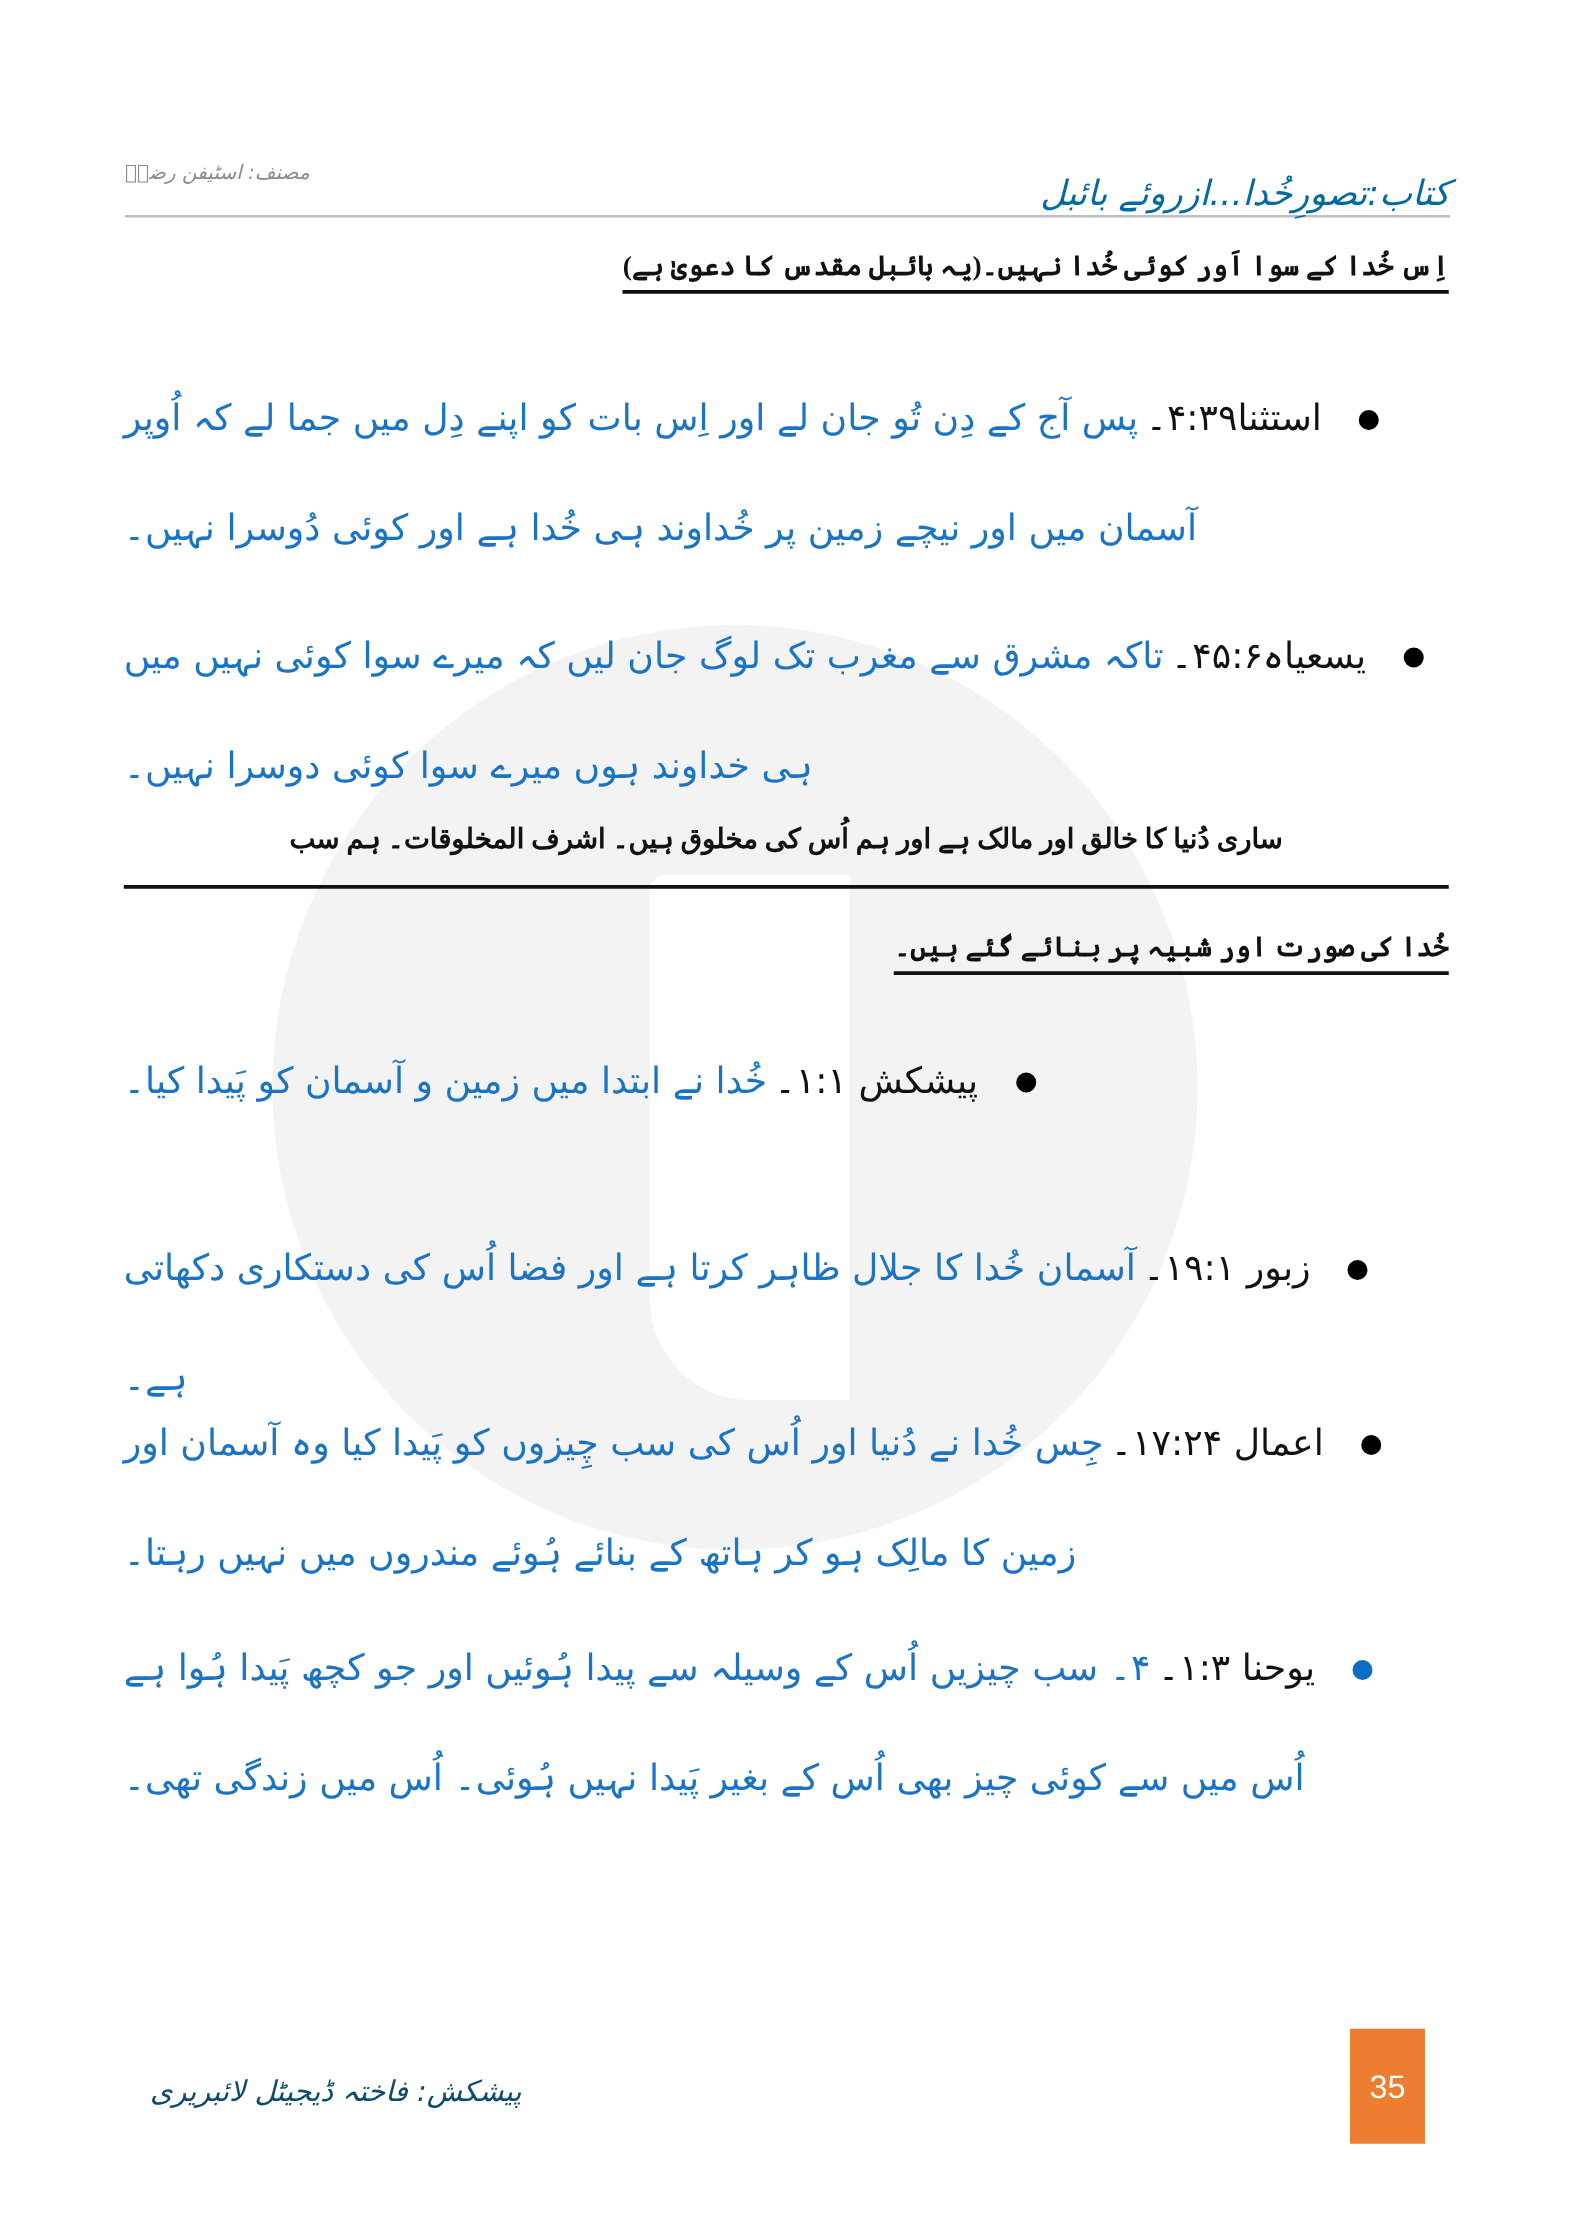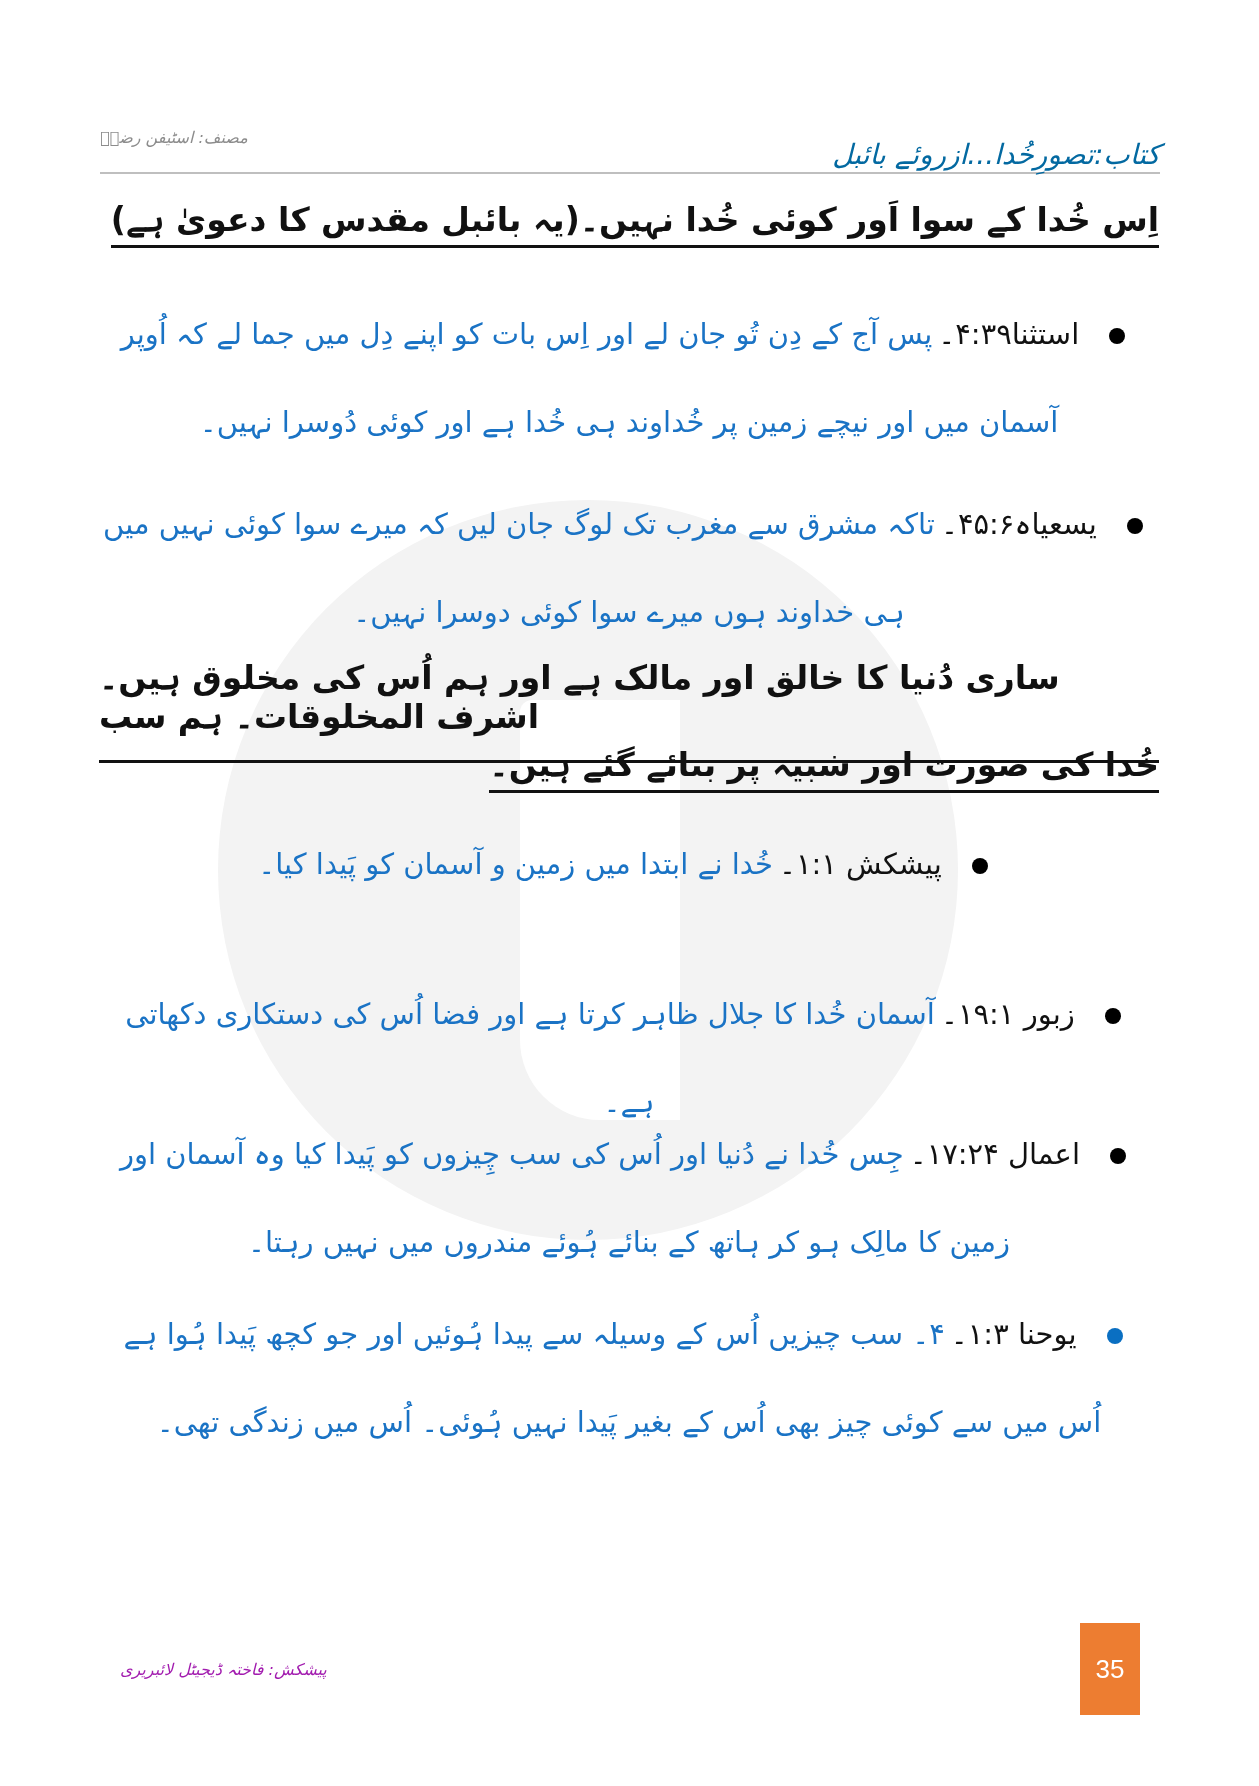--- a/index.html
+++ b/index.html
@@ -9,39 +9,39 @@
                border-radius: 50%; background: #f3f3f3; z-index: 0; }
   .watermark-glyph { position: absolute; left: 520px; top: 700px; width: 160px; height: 420px;
                      background: #ffffff; border-radius: 12px 0 0 80px; z-index: 0; }
   .page { position: relative; z-index: 1; }
   .header { position: absolute; left: 100px; top: 120px; width: 1060px; height: 52px;
             border-bottom: 2px solid #bfbfbf; direction: rtl; }
   .header-book { position: absolute; right: 0; top: 18px; font-size: 28px; color: #0369a1;
                  font-style: italic; }
   .header-author { position: absolute; left: 0; top: 8px; font-size: 16px; color: #8c8c8c;
                    font-style: italic; }
-  .heading { position: absolute; direction: rtl; text-align: left; font-weight: bold;
-             color: #111; font-size: 33px; }
+  .heading { position: absolute; direction: rtl; text-align: center; font-weight: bold;
+             color: #111; font-size: 22px; font-family: Liberation Serif, serif; }
   .heading span { display: inline-block; border-bottom: 3px solid #111; padding-bottom: 6px; }
   .h1 { right: 100px; top: 200px; }
   .h2a { right: 100px; top: 658px; width: 1060px; border-bottom: 3px solid #111; padding-bottom: 24px; }
   .h2b { right: 100px; top: 745px; }
-  .bullet { position: absolute; right: 100px; direction: rtl; text-align: center;
+  .bullet { position: absolute; right: 100px; direction: rtl; text-align: left;
             width: 1060px; font-size: 29px; line-height: 88px; color: #1a73c5; }
   .bullet .dot { display: inline-block; width: 16px; height: 16px; border-radius: 50%;
                  background: #000; margin-left: 30px; margin-right: 12px; vertical-align: middle; }
   .bullet .dot.blue { background: #0a6fc2; }
   .bullet .ref { color: #111; margin-left: 6px; }
   .b1 { top: 290px; }
   .b2 { top: 480px; }
   .b3 { top: 820px; }
   .b4 { top: 970px; }
   .b5 { top: 1110px; }
   .b6 { top: 1290px; }
-  .footer-credit { position: absolute; left: 120px; top: 1660px; font-size: 16px; color: #a21caf;
+  .footer-credit { position: absolute; left: 120px; top: 1660px; font-size: 23px; color: #0c4a6e;
                    direction: rtl; font-style: italic; }
   .page-number { position: absolute; left: 1080px; top: 1623px; width: 60px; height: 92px;
                  background: #ed7d31; color: #ffffff; font-family: "Liberation Sans", sans-serif;
                  font-size: 26px; display: flex; align-items: center; justify-content: center; }
 </style>
 </head>
 <body>
 
 <div class="watermark"></div>
 <div class="watermark-glyph"></div>

